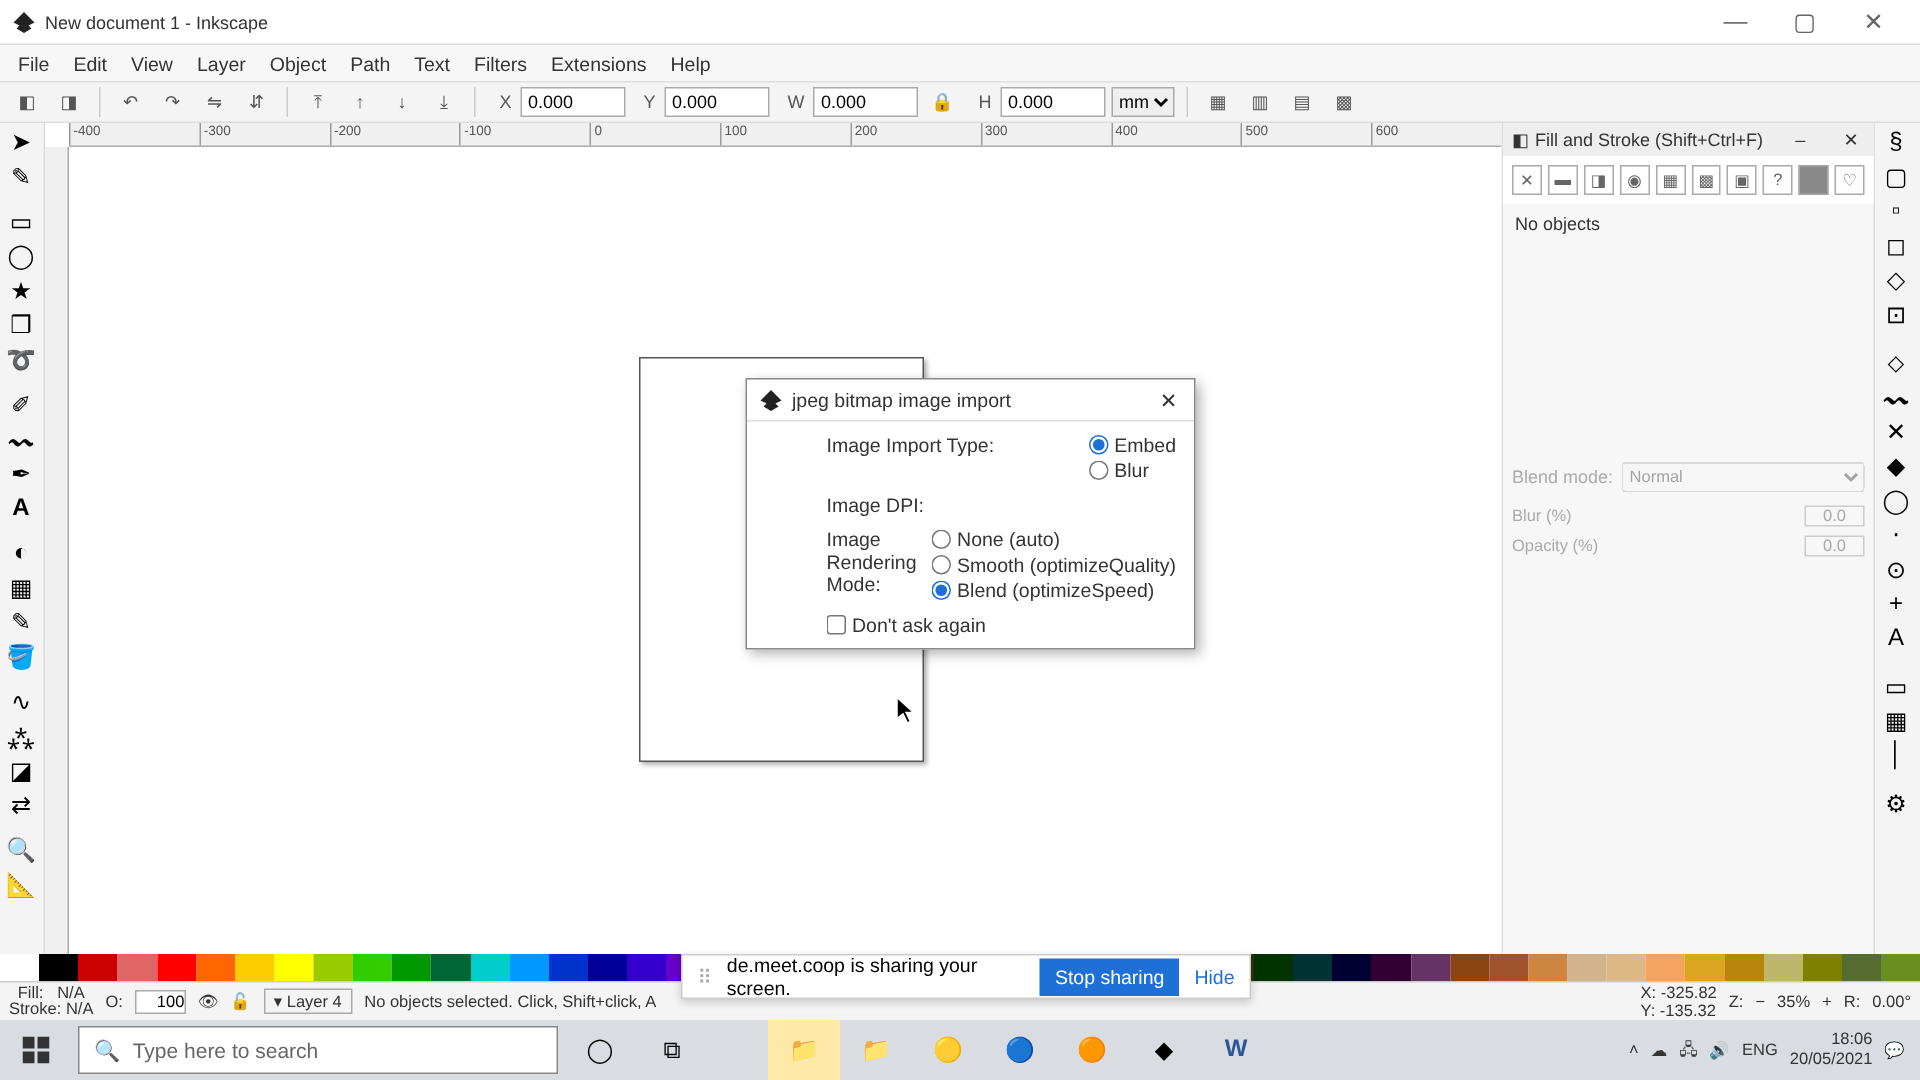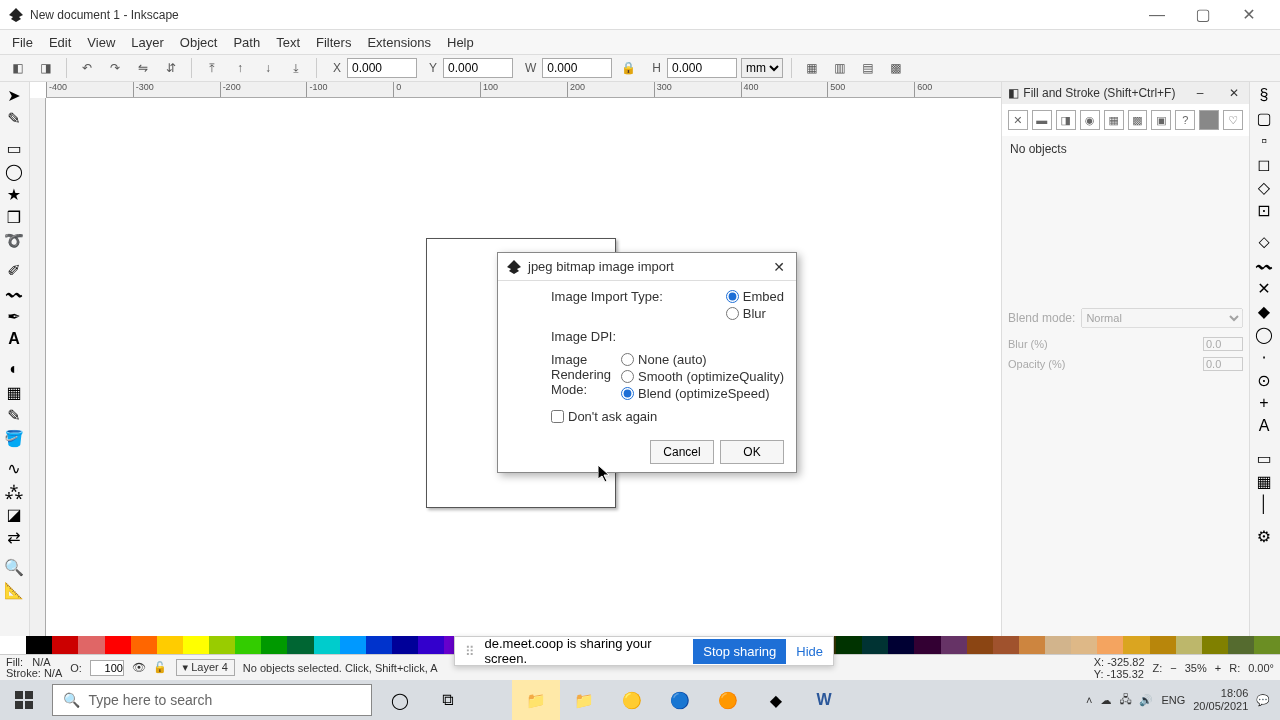--- a/index.html
+++ b/index.html
@@ -47,32 +47,32 @@
 .fillstroke .tabs { display:flex; border-bottom:1px solid #ccc; }
 .fillstroke .tab { flex:1; padding:6px 4px; text-align:center; cursor:pointer; color:#888; font-size:12px; }
 .fillstroke .tab.active { color:#1e6fd6; border-bottom:2px solid #1e6fd6; }
 .fillstroke .fill-row { display:flex; gap:4px; padding:6px; background:#fff; }
 .fillstroke .fill-row .swatch { width:20px; height:20px; border:1px solid #aaa; display:flex; align-items:center; justify-content:center; font-size:11px; color:#666; }
 .fillstroke .noobj { padding:6px 8px; color:#333; }
 .fillstroke .blend { padding:6px; display:flex; align-items:center; gap:6px; color:#aaa; }
 .fillstroke .blend input, .fillstroke .blend select { flex:1; height:20px; font-size:11px; }
 .fillstroke .numrow { display:flex; align-items:center; padding:3px 6px; color:#aaa; font-size:11px; }
 .fillstroke .numrow .lab { flex:1; }
-.fillstroke .numrow .val { width:40px; border:1px solid #ccc; text-align:left; padding:0 2px; }
+.fillstroke .numrow .val { width:40px; border:1px solid #ccc; text-align:center; padding:0 2px; }
 
 .snapcol { width: 30px; background:#f4f4f4; display:flex; flex-direction:column; gap:1px; padding-top:2px; }
 .snapcol .sn { width:28px; height:22px; display:flex; align-items:center; justify-content:center; cursor:pointer; }
 
 
 .palette { height:18px; display:flex; }
 .palette .clr { flex:1; }
 
 
 .statusbar { height:26px; background:#f4f4f4; border-top:1px solid #ccc; display:flex; align-items:center; font-size:11px; color:#333; padding:0 6px; gap:8px; }
-.statusbar .fillstroke-mini { line-height:11px; }
+.statusbar .fillstroke-mini { line-height:11px;text-align:center; }
 .statusbar .layercombo { border:1px solid #aaa; padding:1px 6px; font-size:11px; }
 .statusbar input.o { width:34px; height:16px; font-size:11px; border:1px solid #aaa; text-align:right; }
 
 
 .share-bar { position:absolute; left:454px; top:636px; width:380px; height:30px; background:#fff; border:1px solid #ccc; display:flex; align-items:center; font-size:13px; padding:0 10px; gap:10px; box-shadow:0 2px 6px rgba(0,0,0,0.2); }
 .share-bar button.stop { background:#1e6fd6; color:#fff; border:none; padding:5px 10px; font-size:13px; cursor:pointer; }
 .share-bar button.hide { background:transparent; border:none; color:#1e6fd6; cursor:pointer; font-size:13px; }
 
 
 .taskbar { position:absolute; bottom:0; left:0; right:0; height:40px; background:#d9dde2; display:flex; align-items:center; }
@@ -390,24 +390,20 @@
             <input type="radio" name="rend" checked="" style="">
             <span>Blend (optimizeSpeed)</span>
           </label>
       </div>
     </div>
     <label class="dlg-check">
         <input type="checkbox" style="">
         <span>Don't ask again</span>
       </label>
   </div>
-  <div class="dlg-buttons">
-    <button>Cancel</button>
-    <button>OK</button>
-  </div>
 </div>
 
 <svg class="cursor" width="16" height="20">
     <polygon points="0,0 0,14 4,11 7,17 9,16 6,10 11,10" fill="#000" stroke="#fff" stroke-width="1"></polygon>
   </svg>
 
 <div class="share-bar">
   <span style="color:#aaa">⠿</span>
   <span style="flex:1">de.meet.coop is sharing your screen.</span>
   <button class="stop">Stop sharing</button>

